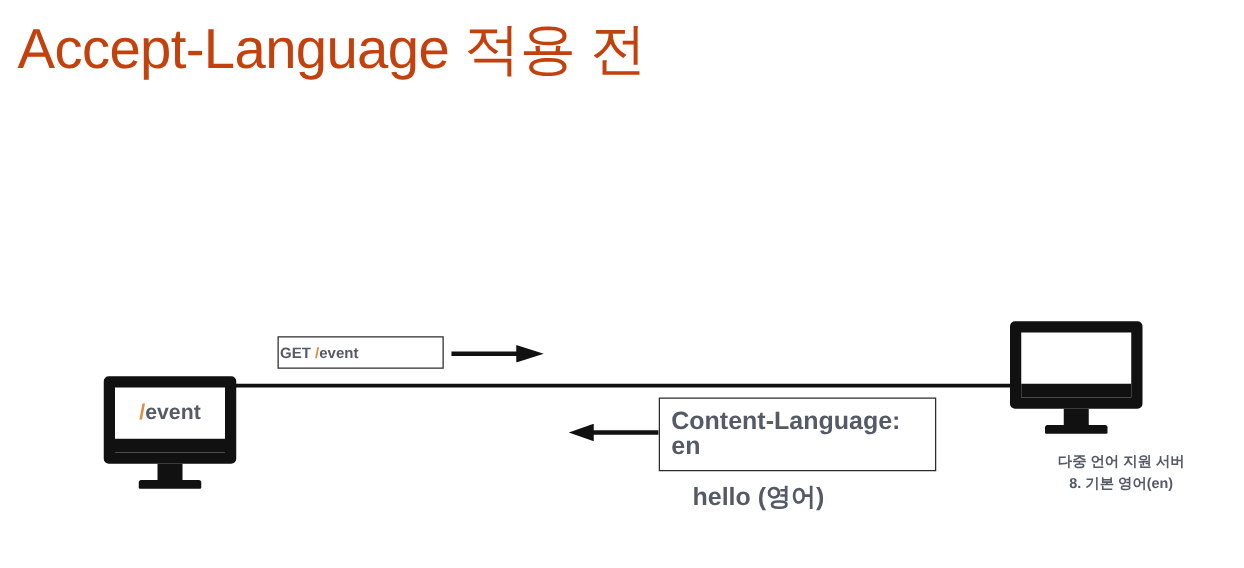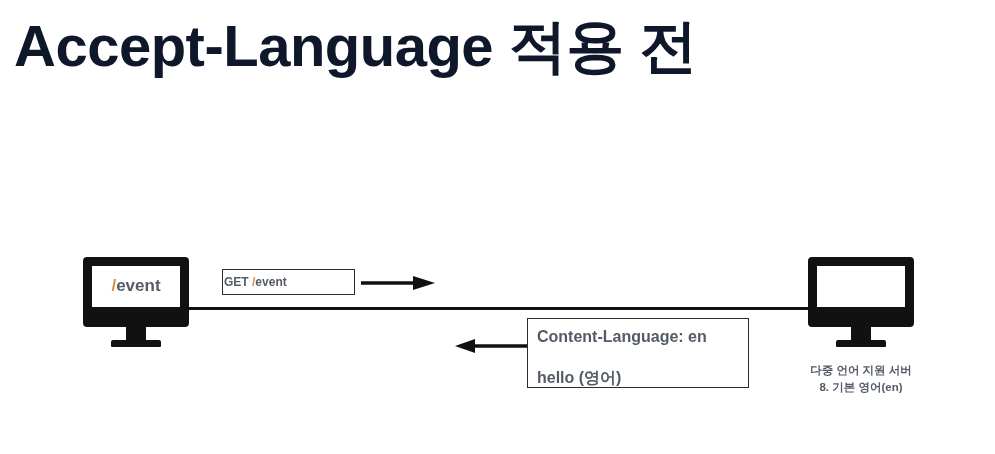--- a/index.html
+++ b/index.html
@@ -13,23 +13,23 @@
     position: relative;
     overflow: hidden;
     font-family: "Liberation Sans", "DejaVu Sans", sans-serif;
   }
 
   
   #slide-title {
     position: absolute;
     left: 14px;
     top: 14px;
-    font-size: 58px;
-    font-weight: bold;
-    color: #0f172a;
+    font-size: 45px;
+    font-weight: normal;
+    color: #c2410c;
     letter-spacing: -0.5px;
     white-space: nowrap;
     line-height: 1.1;
   }
 
   
   #diagram {
     position: absolute;
     left: 0;
     top: 0;
@@ -85,21 +85,21 @@
   .monitor .base {
     width: 50px;
     height: 7px;
     background: #111111;
     margin: 0 auto;
     border-radius: 2px 2px 1px 1px;
   }
 
   
   #client-monitor { left: 83px; top: 257px; }
-  #client-monitor .bezel { width: 106px; height: 70px; }
+  #client-monitor .bezel { width: 106px; height: 70px; margin-top: 44px; }
   #client-screen-text {
     position: absolute;
     left: 0; right: 0;
     top: 10px;
     text-align: center;
     font-size: 17px;
     font-weight: bold;
     color: #545b66;
   }
   #client-screen-text .slash { color: #d98f3d; }
@@ -112,21 +112,21 @@
   .caption {
     position: absolute;
     font-size: 11.5px;
     font-weight: bold;
     color: #545b66;
     text-align: center;
     line-height: 1.5;
     white-space: nowrap;
   }
   #client-caption { left: 66px; top: 369px; width: 140px; }
-  #server-caption { left: 791px; top: 362px; width: 140px; }
+  #server-caption { left: 827px; top: 362px; width: 140px; }
 
   
   .msg-box {
     position: absolute;
     border: 1.5px solid #2b2b2b;
     background: #ffffff;
     box-sizing: border-box;
     color: #545b66;
     font-weight: bold;
   }
@@ -139,26 +139,26 @@
     padding-left: 1px;
     line-height: 24px;
     white-space: nowrap;
   }
   #request-box .slash { color: #d98f3d; }
 
   #response-box {
     left: 527px;
     top: 318px;
     width: 222px;
-    height: 70px;
-    font-size: 16px;
+    height: 59px;
+    font-size: 20px;
     padding: 8px 0 0 9px;
   }
   #response-box .line1 { line-height: 20px; }
-  #response-box .line2 { margin-top: 21px; line-height: 20px; }
+  #response-box .line2 { margin-top: 21px; line-height: 20px; margin-left: 17px; }
 
   
   .arrow { position: absolute; }
   #request-arrow { left: 361px; top: 276px; }
   #response-arrow { left: 455px; top: 339px; }
 </style>
 </head>
 <body>
 
 <div id="slide-title">Accept-Language 적용 전</div>

